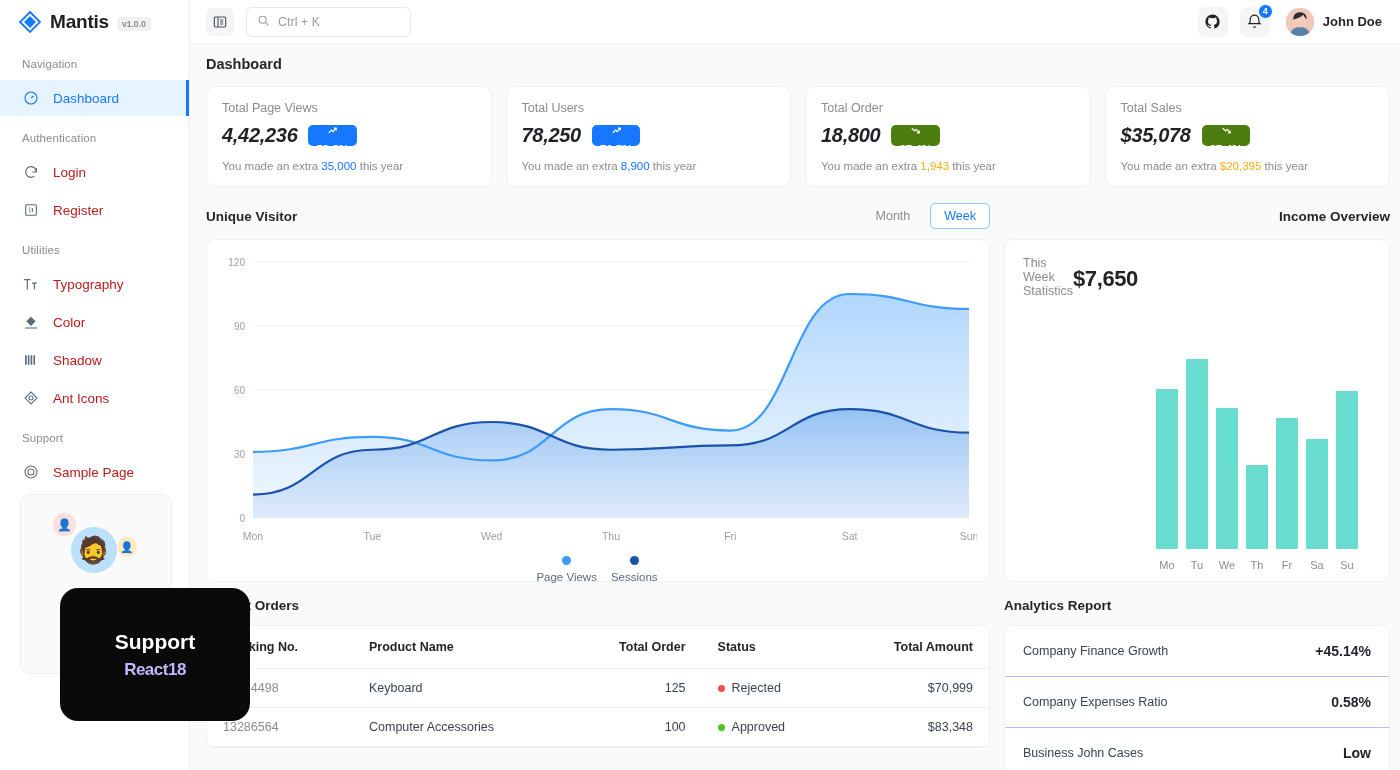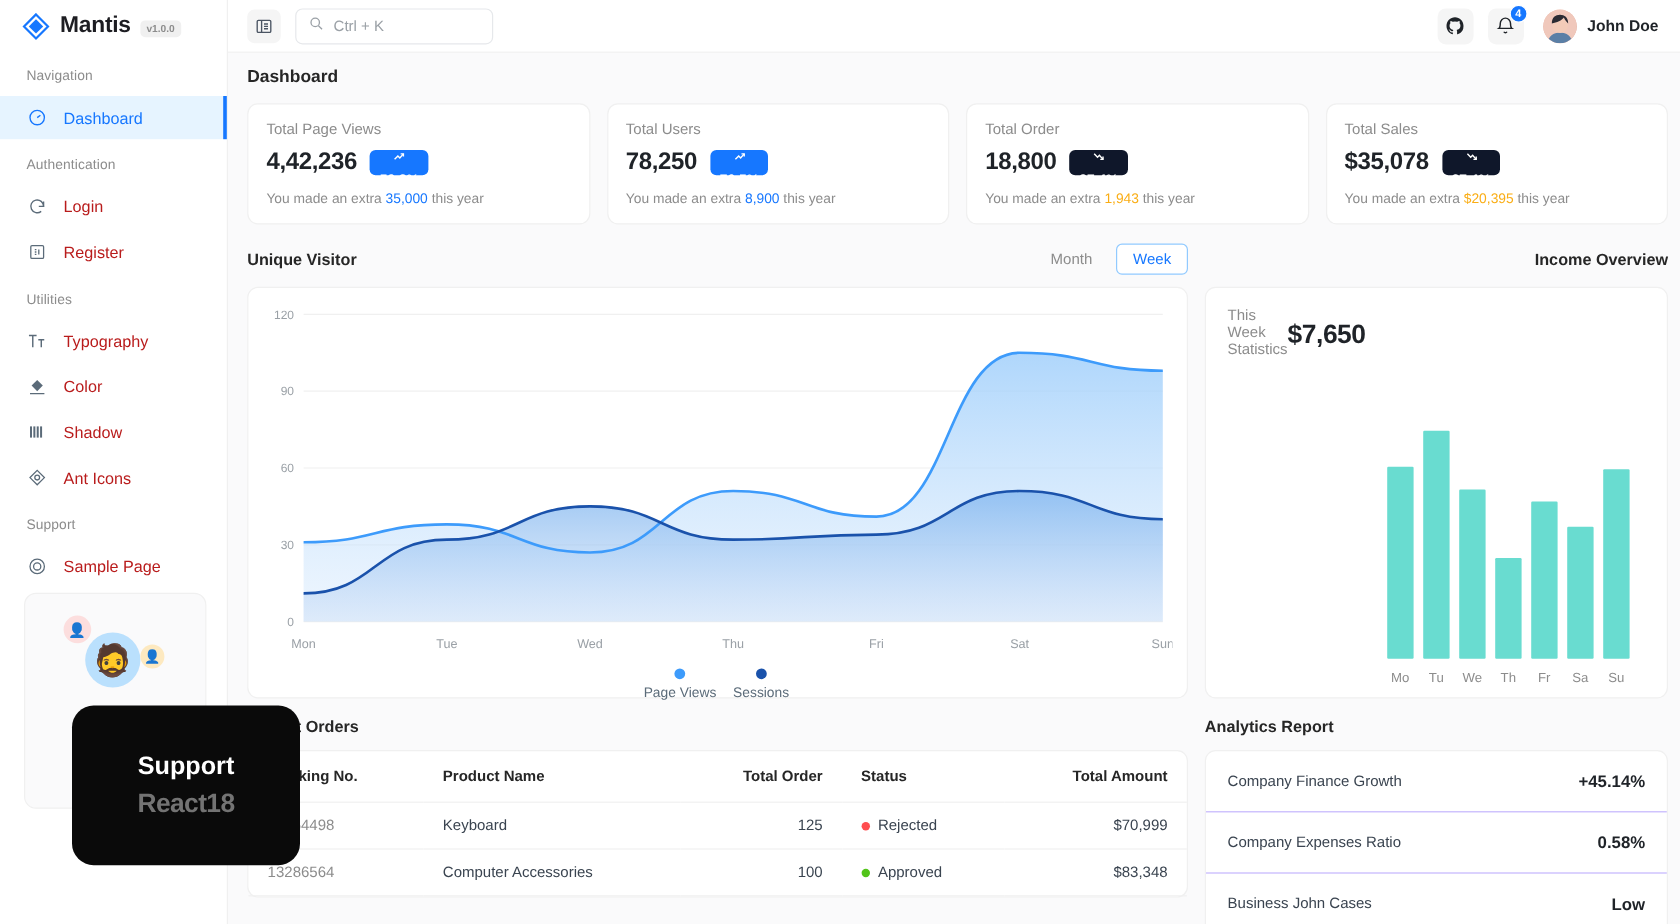--- a/index.html
+++ b/index.html
@@ -94,27 +94,27 @@
   .content { flex: 1; overflow: hidden; padding: 12px 10px 0 16px; }
   .page-title { font-size: 14.5px; font-weight: 600; color: #262626; margin: 0 0 14px 0; }
 
   .row { display: flex; gap: 14px; }
   .card { background: #fff; border: 1px solid #f0f0f0; border-radius: 9px; }
 
   
   .stat { flex: 1; padding: 14px 14px 14px 15px; }
   .stat-label { font-size: 12.5px; color: #8c8c8c; margin-bottom: 9px; }
   .stat-row { display: flex; align-items: center; gap: 11px; }
-  .stat-value { font-size: 20px; font-weight: 600; color: #1f2328; letter-spacing: -0.3px; }
+  .stat-value { font-size: 20px; font-weight: 600; color: #1f2328; letter-spacing: -0.3px; font-style: italic; }
   .chip {
     display: inline-flex; align-items: center; gap: 5px; height: 21px; border-radius: 5px;
     padding: 0 8px; color: #fff; font-size: 11.5px; font-weight: 600; flex-direction: column;
   }
   .chip.up { background: #1677ff; }
-  .chip.down { background: #0f172a; }
+  .chip.down { background: #4d7c0f; }
   .stat-sub { font-size: 11.5px; color: #8c8c8c; margin-top: 13px; }
   .hl-blue { color: #1677ff; }
   .hl-orange { color: #faad14; }
 
   
   .sec-title { font-size: 13.5px; font-weight: 600; color: #262626; }
 
   
   .visitor-col { width: 784px; flex: 0 0 784px; }
   .visitor-head { display: flex; align-items: center; justify-content: space-between; margin: 16px 0 10px 0; height: 26px; }
@@ -165,21 +165,21 @@
   .an-lbl { font-size: 12.5px; color: #3a4450; }
   .an-val { font-size: 14px; font-weight: 700; color: #1f2328; }
 
   
   .overlay {
     position: absolute; left: 60px; top: 588px; width: 190px; height: 133px;
     background: #0a0a0a; border-radius: 18px; display: flex; flex-direction: column;
     align-items: center; justify-content: center; gap: 6px; z-index: 50;
   }
   .ov-1 { color: #fff; font-size: 21px; font-weight: 700; }
-  .ov-2 { color: #737373; font-size: 22px; font-weight: 700; letter-spacing: -0.5px; }
+  .ov-2 { color: #c4b5fd; font-size: 17px; font-weight: 700; letter-spacing: -0.5px; }
 </style>
 </head>
 <body>
 
 <div class="app">
 
   <aside class="sidebar">
     <div class="brand">
       <span class="brand-logo">
         <svg width="24" height="24" viewBox="0 0 24 24">

